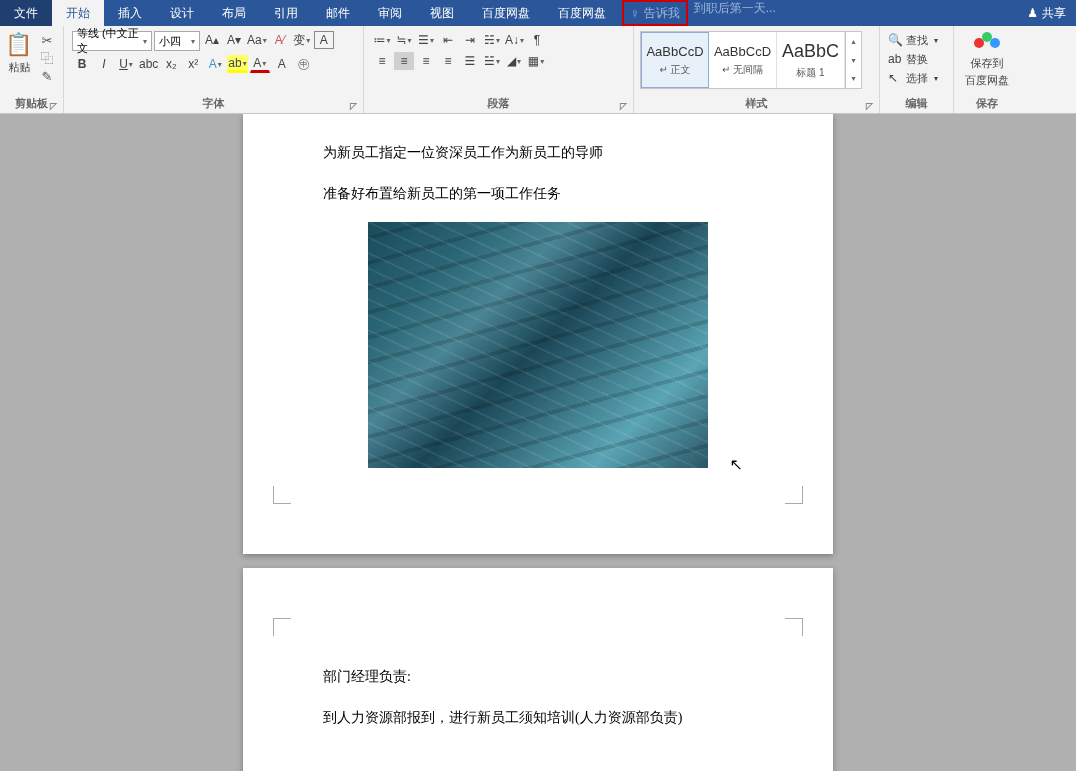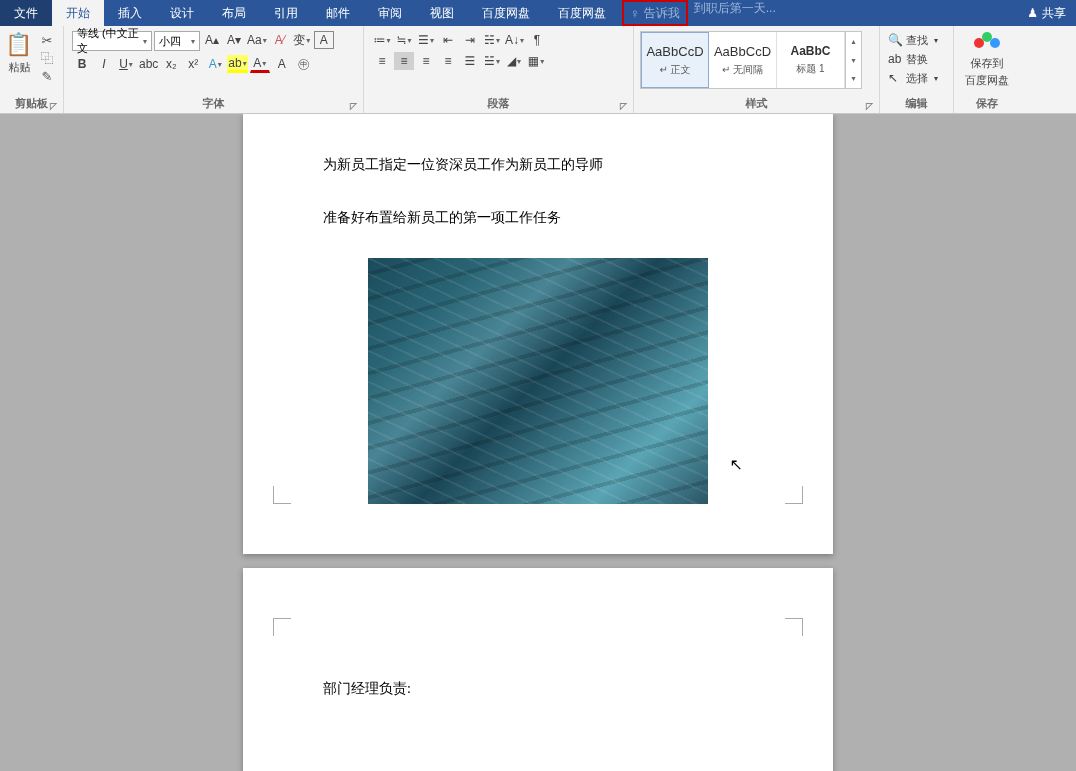--- a/index.html
+++ b/index.html
@@ -28,32 +28,32 @@
 .sel .dd{margin-left:auto;font-size:8px;color:#666;}
 .fontname{width:80px;}
 .fontsize{width:46px;}
 .row{display:flex;gap:2px;align-items:center;margin-bottom:3px;}
 .rbtn{min-width:20px;height:18px;display:flex;align-items:center;justify-content:center;color:#444;font-size:12px;border:1px solid transparent;}
 .rbtn.dd::after{content:'▾';font-size:8px;margin-left:1px;color:#666;}
 .styles-gal{display:flex;border:1px solid #c6c6c6;background:#fff;margin:3px 2px;}
 .style-item{width:68px;height:56px;border-right:1px solid #e0e0e0;display:flex;flex-direction:column;align-items:center;justify-content:center;gap:4px;}
 .style-item.sel{border:1px solid #8faad9;background:#e8f0fa;}
 .style-prev{font-size:13px;color:#333;}
-.style-prev.big{font-size:12px;font-weight:bold;text-align:center;}
+.style-prev.big{font-size:18px;font-weight:normal;text-align:center;}
 .style-name{font-size:10px;color:#555;}
 .gal-more{width:16px;display:flex;flex-direction:column;border-left:1px solid #c6c6c6;}
 .gal-more span{flex:1;display:flex;align-items:center;justify-content:center;font-size:8px;color:#666;}
 .edit-col{display:flex;flex-direction:column;gap:1px;padding:3px 4px;}
 .edit-item{display:flex;align-items:center;gap:4px;height:18px;font-size:11px;color:#444;}
 .edit-item .ei{width:14px;font-size:12px;}
 .canvas{position:absolute;top:114px;left:0;right:0;bottom:0;overflow:auto;background:#b0b0b0;padding:0 0 20px;}
 .page{width:590px;background:#fff;margin:0 auto;box-shadow:0 2px 6px rgba(0,0,0,.3);position:relative;padding:10px 80px 60px;}
 .page1{height:440px;margin-bottom:14px;}
 .page2{height:500px;padding-top:80px;}
-.doc-line{font-size:14px;color:#000;margin:28px 0;line-height:1.8;font-family:SimSun,serif;}
+.doc-line{font-size:14px;color:#000;margin:16px 0;line-height:1.8;font-family:SimSun,serif;}
 .imgph{width:340px;height:246px;margin:8px auto 0;background:linear-gradient(135deg,#1a4a5a 0%,#2a6575 20%,#4a8595 35%,#1a4555 50%,#3a7585 65%,#5aa5b5 80%,#2a5565 100%);position:relative;overflow:hidden;}
 .imgph::before{content:'';position:absolute;inset:0;background:repeating-linear-gradient(25deg,transparent 0 12px,rgba(255,255,255,.08) 12px 14px),repeating-linear-gradient(-15deg,transparent 0 20px,rgba(0,0,0,.15) 20px 24px);}
 .crop{position:absolute;width:18px;height:18px;border:1px solid #aaa;}
 .crop.tl{border-right:none;border-bottom:none;}
 .crop.tr{border-left:none;border-bottom:none;}
 .crop.bl{border-right:none;border-top:none;}
 .crop.br{border-left:none;border-top:none;}
 .cursor{position:absolute;font-size:16px;color:#000;}
 .baidu-ico{width:26px;height:22px;position:relative;}
 .baidu-ico::before{content:'';position:absolute;width:10px;height:10px;border-radius:50%;background:#e33;left:0;top:6px;}
@@ -237,14 +237,15 @@
     <div class="doc-line">准备好布置给新员工的第一项工作任务</div>
     <div class="imgph"></div>
     <div class="crop bl" style="left:30px;bottom:50px"></div>
     <div class="crop br" style="right:30px;bottom:50px"></div>
     <span class="cursor" style="right:90px;bottom:80px">↖</span>
   </div>
   <div class="page page2">
     <div class="crop tl" style="left:30px;top:50px"></div>
     <div class="crop tr" style="right:30px;top:50px"></div>
     <div class="doc-line">部门经理负责:</div>
+    <div class="doc-line">到人力资源部报到，进行新员工须知培训(人力资源部负责)</div>
   </div>
 </div>
 
 </body></html>

